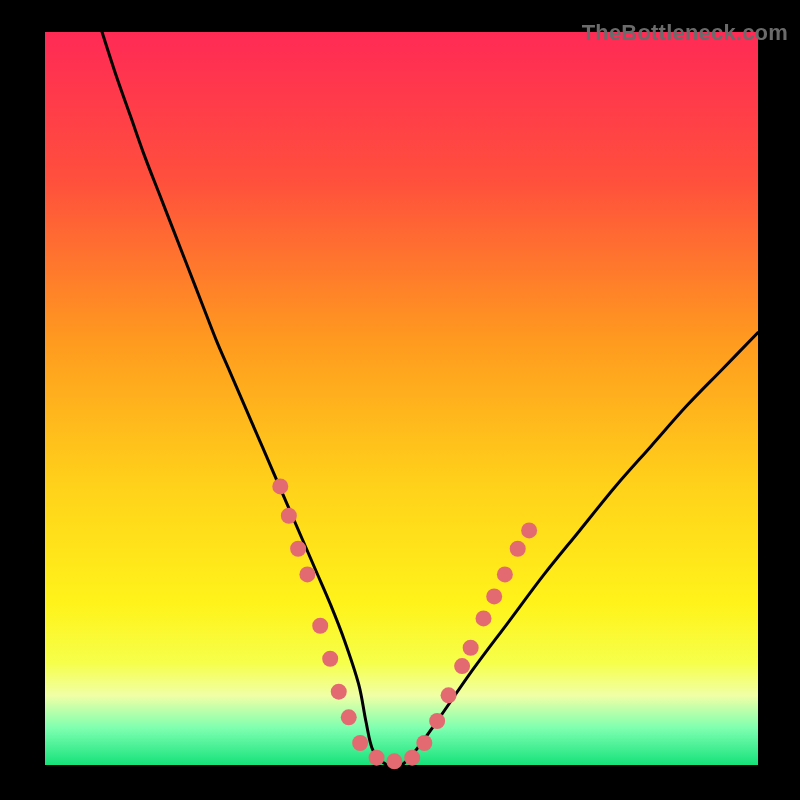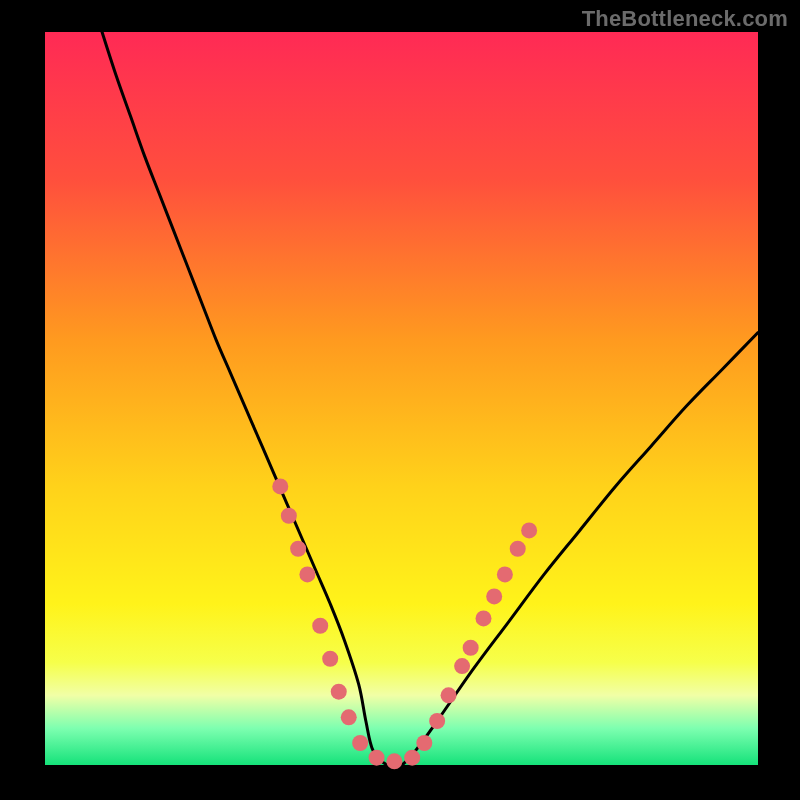--- a/index.html
+++ b/index.html
@@ -12,21 +12,21 @@
     font-family: Arial, Helvetica, sans-serif;
   }
   .stage {
     position: relative;
     width: 800px;
     height: 800px;
     background: #000;
   }
   .watermark {
     position: absolute;
-    top: 6px;
+    top: 20px;
     right: 12px;
     font-size: 22px;
     font-weight: 600;
     color: #6b6b6b;
     letter-spacing: 0.2px;
     z-index: 50;
     user-select: none;
   }
   svg.plot {
     position: absolute;

